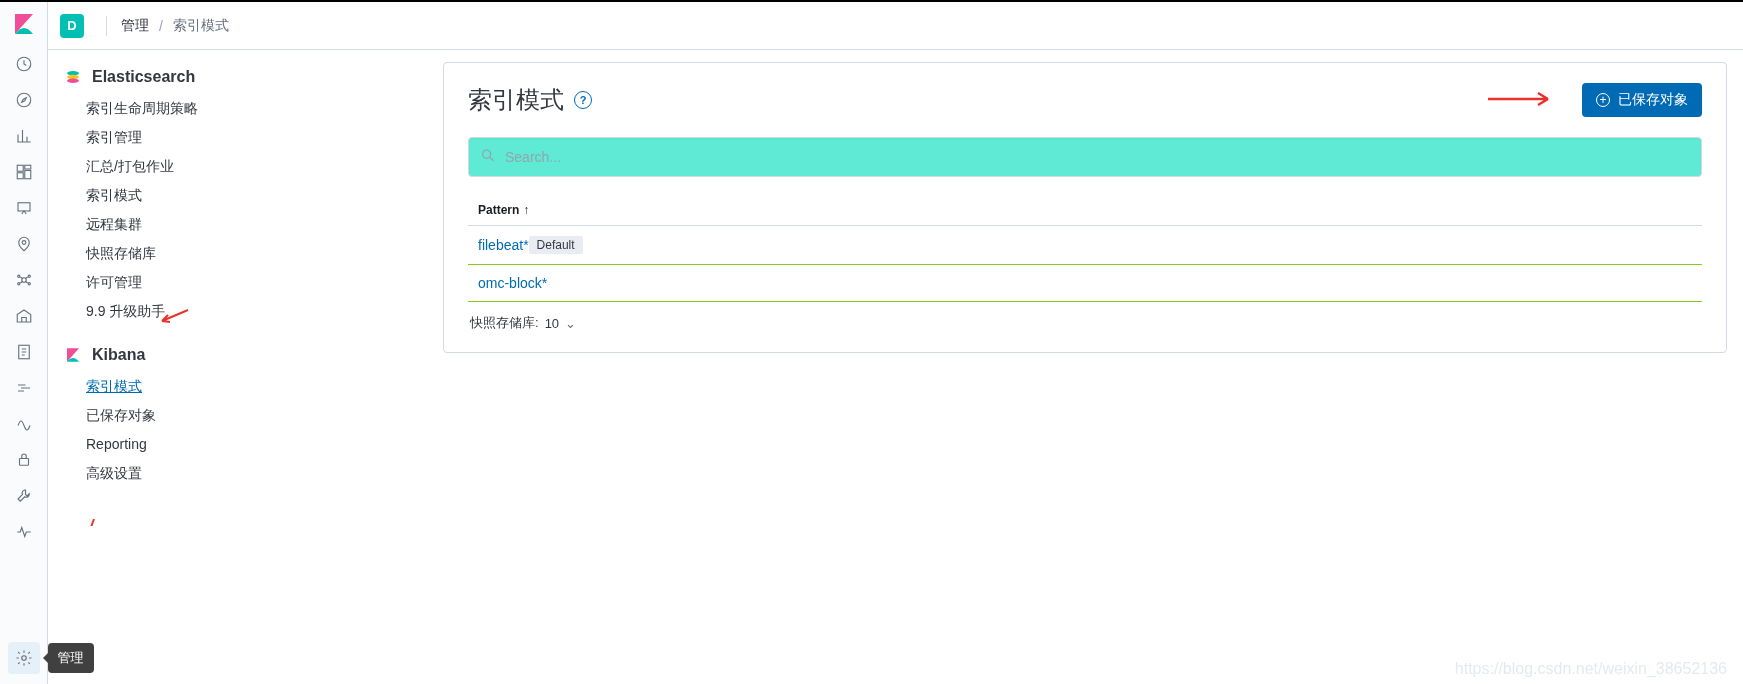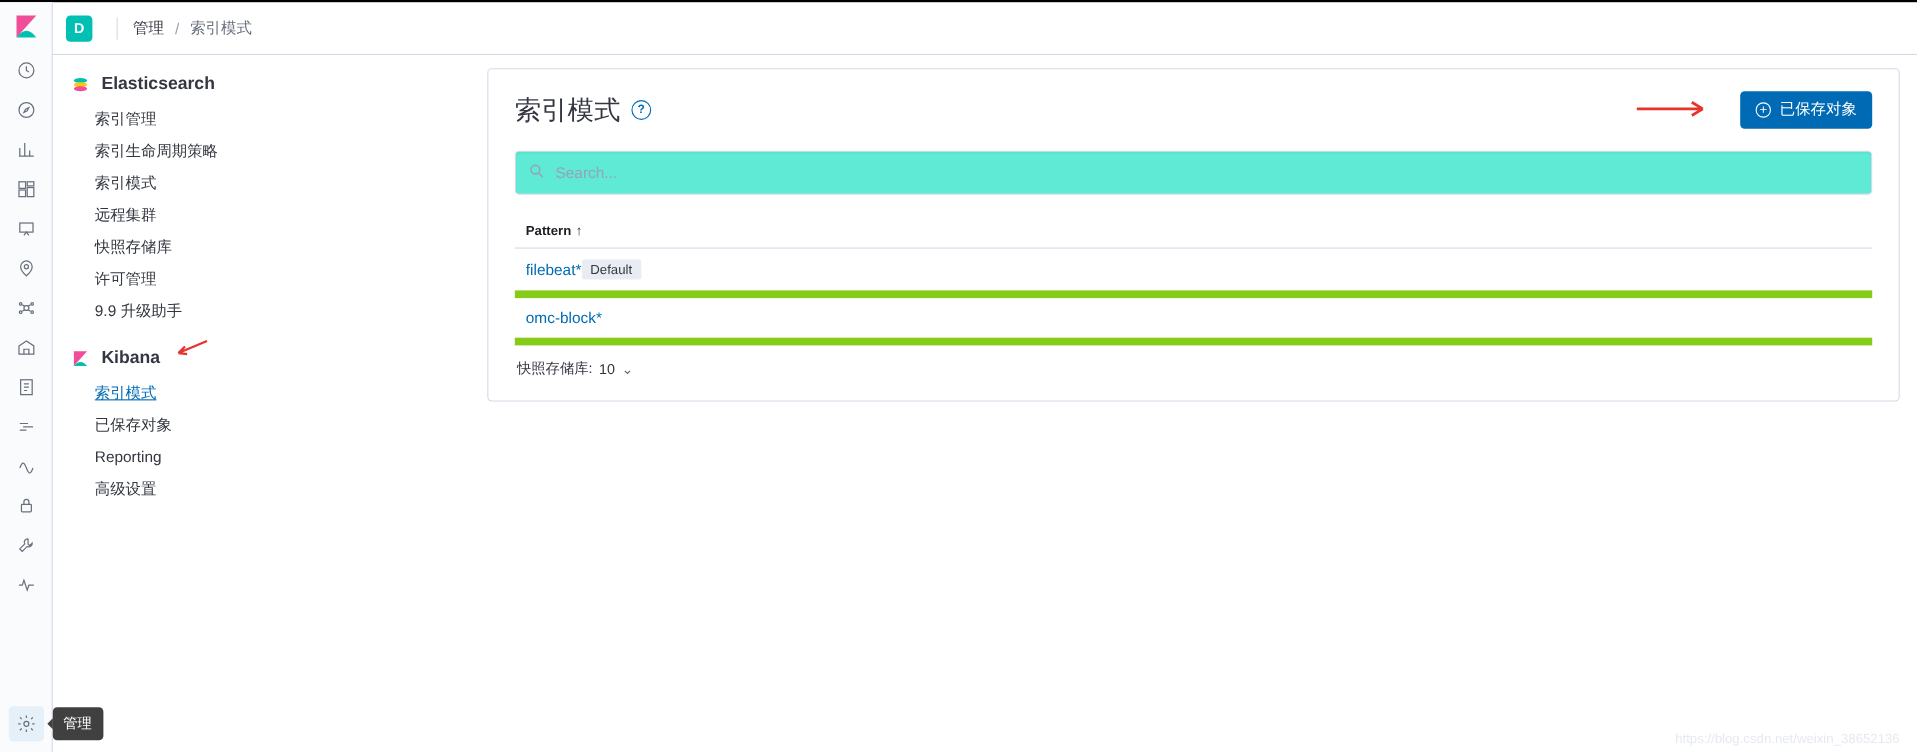--- a/index.html
+++ b/index.html
@@ -44,32 +44,32 @@
 .create-btn .plus { width: 14px; height: 14px; border: 1.5px solid #fff; border-radius: 50%; display: inline-flex; align-items: center; justify-content: center; font-size: 12px; line-height: 1; }
 
 .search-box { position: relative; margin-bottom: 18px; }
 .search-box .s-icon { position: absolute; left: 12px; top: 50%; transform: translateY(-50%); color: #98a2b3; }
 .search-box input { width: 100%; height: 40px; border: 1px solid #d3dae6; border-radius: 4px; padding: 0 12px 0 36px; font-size: 14px; box-shadow: 0 1px 2px rgba(0,0,0,0.05) inset; background: #5eead4; }
 .search-box input::placeholder { color: #98a2b3; }
 
 .table { width: 100%; }
 .th-row { display: flex; padding: 8px 10px; font-size: 12px; font-weight: 600; color: #1a1c21; border-bottom: 1px solid #d3dae6; }
 .th-row .sort { margin-left: 4px; }
-.td-row { display: flex; align-items: center; padding: 10px 10px; border-bottom: 7px solid #84cc16; font-size: 14px; }
+.td-row { display: flex; align-items: center; padding: 10px 10px; border-bottom: 1px solid #84cc16; font-size: 14px; }
 .td-row a { color: #006bb4; text-decoration: none; cursor: pointer; }
 .badge { display: inline-block; background: #e9edf3; color: #343741; padding: 2px 8px; border-radius: 2px; font-size: 12px; }
 .pager { padding: 12px 2px 0; font-size: 13px; color: #343741; display: flex; align-items: center; gap: 6px; cursor: pointer; }
 .pager .chev { color: #69707d; }
 
 .arrow-red { position: absolute; pointer-events: none; }
 .arrow1 { left: 108px; top: 257px; }
 .arrow2 { left: 22px; top: 465px; }
 .arrow3 { right: 200px; top: 88px; }
 
-.watermark { position: fixed; right: 16px; bottom: 6px; font-size: 12px; color: #d3dae6; opacity: 0.6; }
+.watermark { position: fixed; right: 16px; bottom: 6px; font-size: 16px; color: #d3dae6; opacity: 0.6; }
 </style>
 </head>
 <body>
 
 <div class="app">
 
   <div class="nav-rail">
     <div class="logo">
       <svg viewBox="0 0 24 24">
           <path d="M3 2 H21 L3 22 Z" fill="#f04e98"></path>
@@ -189,22 +189,23 @@
           <span class="es-icon">
             <svg viewBox="0 0 24 24">
                 <ellipse cx="12" cy="7" rx="8" ry="3" fill="#00bfb3"></ellipse>
                 <ellipse cx="12" cy="12" rx="8" ry="3" fill="#fec514"></ellipse>
                 <ellipse cx="12" cy="17" rx="8" ry="3" fill="#f04e98"></ellipse>
               </svg>
           </span>
           <span>Elasticsearch</span>
         </div>
         <ul class="section-items">
+          <li><a>索引生命周期策略</a></li>
           <li><a>索引管理</a></li>
-          <li><a>索引生命周期策略</a></li>
+          <li><a>汇总/打包作业</a></li>
           <li><a>索引模式</a></li>
           <li><a>远程集群</a></li>
           <li><a>快照存储库</a></li>
           <li><a>许可管理</a></li>
           <li><a>9.9 升级助手</a></li>
         </ul>
       </div>
 
       <div class="section">
         <div class="section-head">

